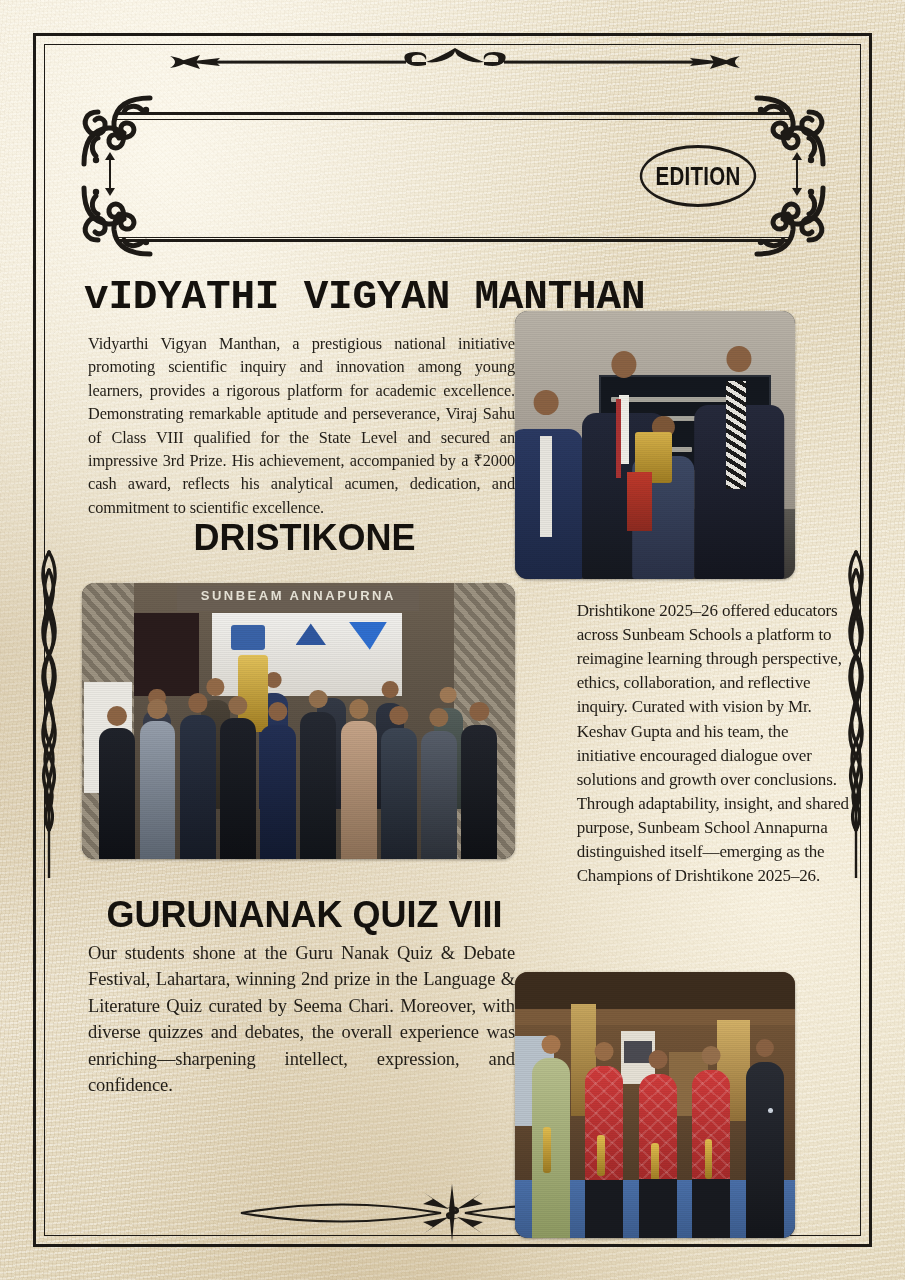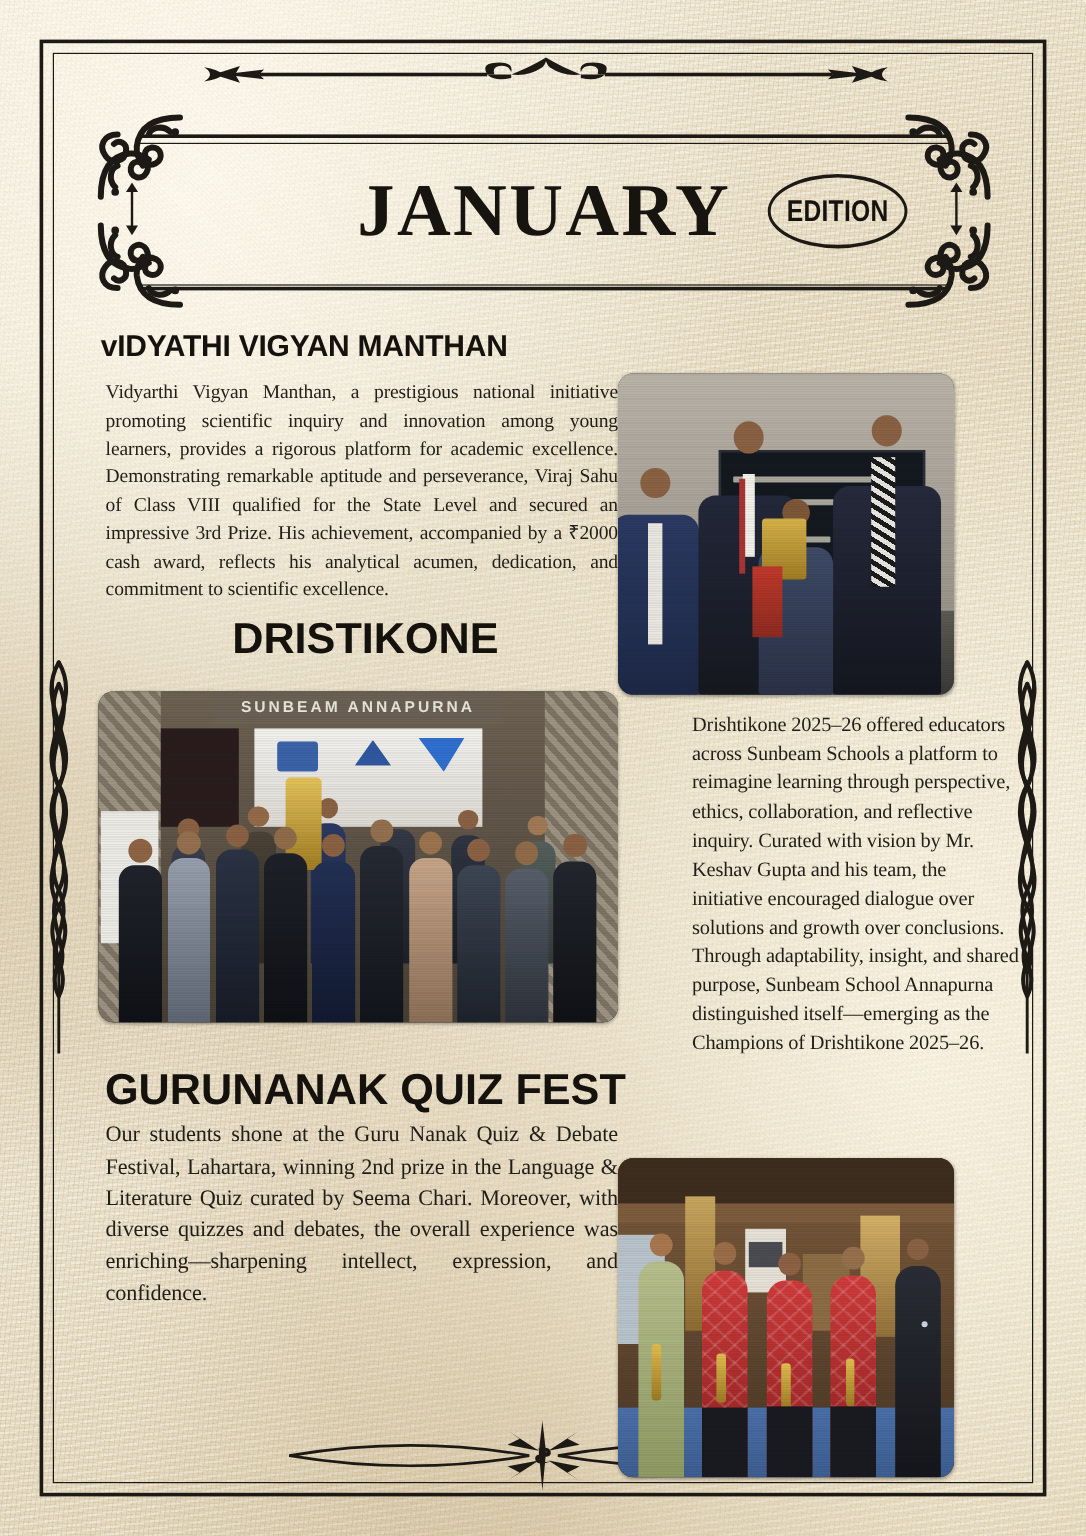--- a/index.html
+++ b/index.html
@@ -172,23 +172,24 @@
   }
 
   .article-title {
     font-family: "Liberation Sans", sans-serif;
     font-weight: bold;
     color: #15120e;
     line-height: 1.05;
     margin: 0;
   }
   .t1 {
-    font-size: 25px;
+    font-size: 41px;
     letter-spacing: -0.2px;
     padding-left: 24px;
+    font-family: Liberation Mono, monospace;
   }
   .t2 {
     font-size: 36px;
     text-align: center;
     width: 445px;
     margin-left: 22px;
   }
   .t3 {
     font-size: 36px;
     text-align: center;
@@ -385,21 +386,20 @@
       <svg viewBox="0 0 16 44" width="16" height="44">
         <g fill="#1d1a16">
           <rect x="7" y="6" width="2" height="32"></rect>
           <path d="M8 0 L13 8 L3 8 Z"></path>
           <path d="M8 44 L13 36 L3 36 Z"></path>
         </g>
       </svg>
     </div>
 
 
-    <div class="masthead-title">JANUARY</div>
 
     <div class="badge badge-edition">
       <span>EDITION</span>
     </div>
   </div>
 
   <div class="braid braid-left">
     <svg viewBox="0 0 62 330" width="62" height="330">
       <g fill="none" stroke="#1d1a16" stroke-width="3.4" stroke-linecap="round">
         <path d="M31 4 C10 40 52 70 31 106 C10 142 52 172 31 208 C14 238 44 258 31 282"></path>
@@ -485,21 +485,21 @@
           </div>
 
           <div class="trophy" style="left:43%;bottom:36%;width:13%;height:19%;background:linear-gradient(180deg,#d7b24a,#9e7c22);border-radius:3px"></div>
           <div style="position:absolute;left:40%;bottom:18%;width:9%;height:22%;background:linear-gradient(180deg,#c0392b,#8c2a20)"></div>
         </div>
         <div class="noise-ov"></div>
       </figure>
     </section>
 
     <section>
-      <h2 class="article-title t2" style="margin-top:10px">DRISTIKONE</h2>
+      <h2 class="article-title t2" style="">DRISTIKONE</h2>
 
       <div class="row" style="margin-top:10px">
         <figure class="photo photo-2">
           <div class="scene">
             <div class="ph2-wall"></div>
             <div class="ph2-stone-l"></div>
             <div class="ph2-stone-r"></div>
             <div class="ph2-sign">SUNBEAM ANNAPURNA</div>
             <div class="ph2-poster"></div>
             <div class="ph2-banner">
@@ -568,21 +568,21 @@
           <div class="noise-ov"></div>
         </figure>
 
         <div class="sec2-right">
           <p class="body-text bt-2">Drishtikone 2025–26 offered educators across Sunbeam Schools a platform to reimagine learning through perspective, ethics, collaboration, and reflective inquiry. Curated with vision by Mr. Keshav Gupta and his team, the initiative encouraged dialogue over solutions and growth over conclusions. Through adaptability, insight, and shared purpose, Sunbeam School Annapurna distinguished itself—emerging as the Champions of Drishtikone 2025–26.</p>
         </div>
       </div>
     </section>
 
     <section class="sec3" style="margin-top:8px">
-      <h2 class="article-title t3">GURUNANAK QUIZ FEST</h2>
+      <h2 class="article-title t3">GURUNANAK QUIZ VIII</h2>
 
       <div class="sec3-text" style="padding-top:6px">
         <p class="body-text bt-3">Our students shone at the Guru Nanak Quiz &amp; Debate Festival, Lahartara, winning 2nd prize in the Language &amp; Literature Quiz curated by Seema Chari. Moreover, with diverse quizzes and debates, the overall experience was enriching—sharpening intellect, expression, and confidence.</p>
       </div>
 
       <figure class="photo photo-3" style="top:60px">
         <div class="scene">
           <div style="position:absolute;inset:0;background:linear-gradient(180deg,#7a5a3a 0%,#6a4e34 40%,#56402b 72%,#4b3726 100%)"></div>
           <div style="position:absolute;left:0;top:0;width:100%;height:16%;background:linear-gradient(180deg,#4a3venue,#3c2c1d)"></div>
           <div style="position:absolute;left:0;top:0;width:100%;height:14%;background:#3d2d1e"></div>

